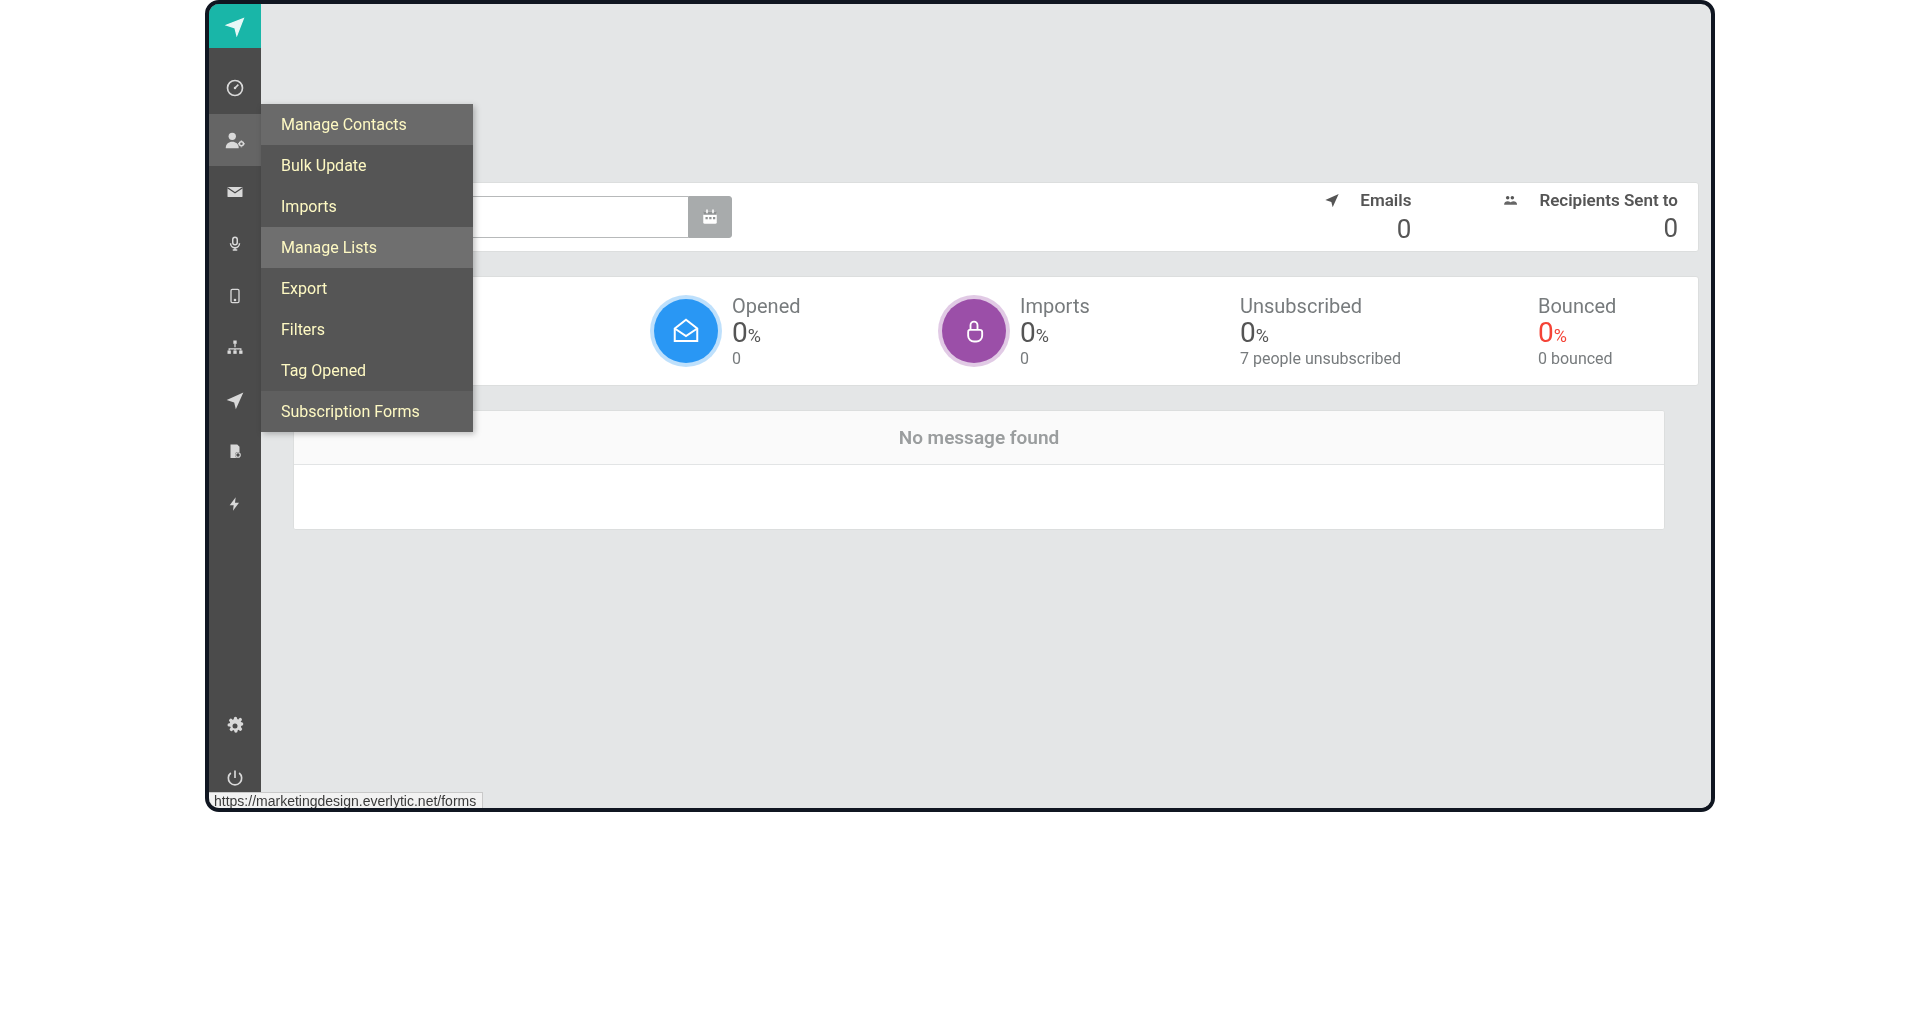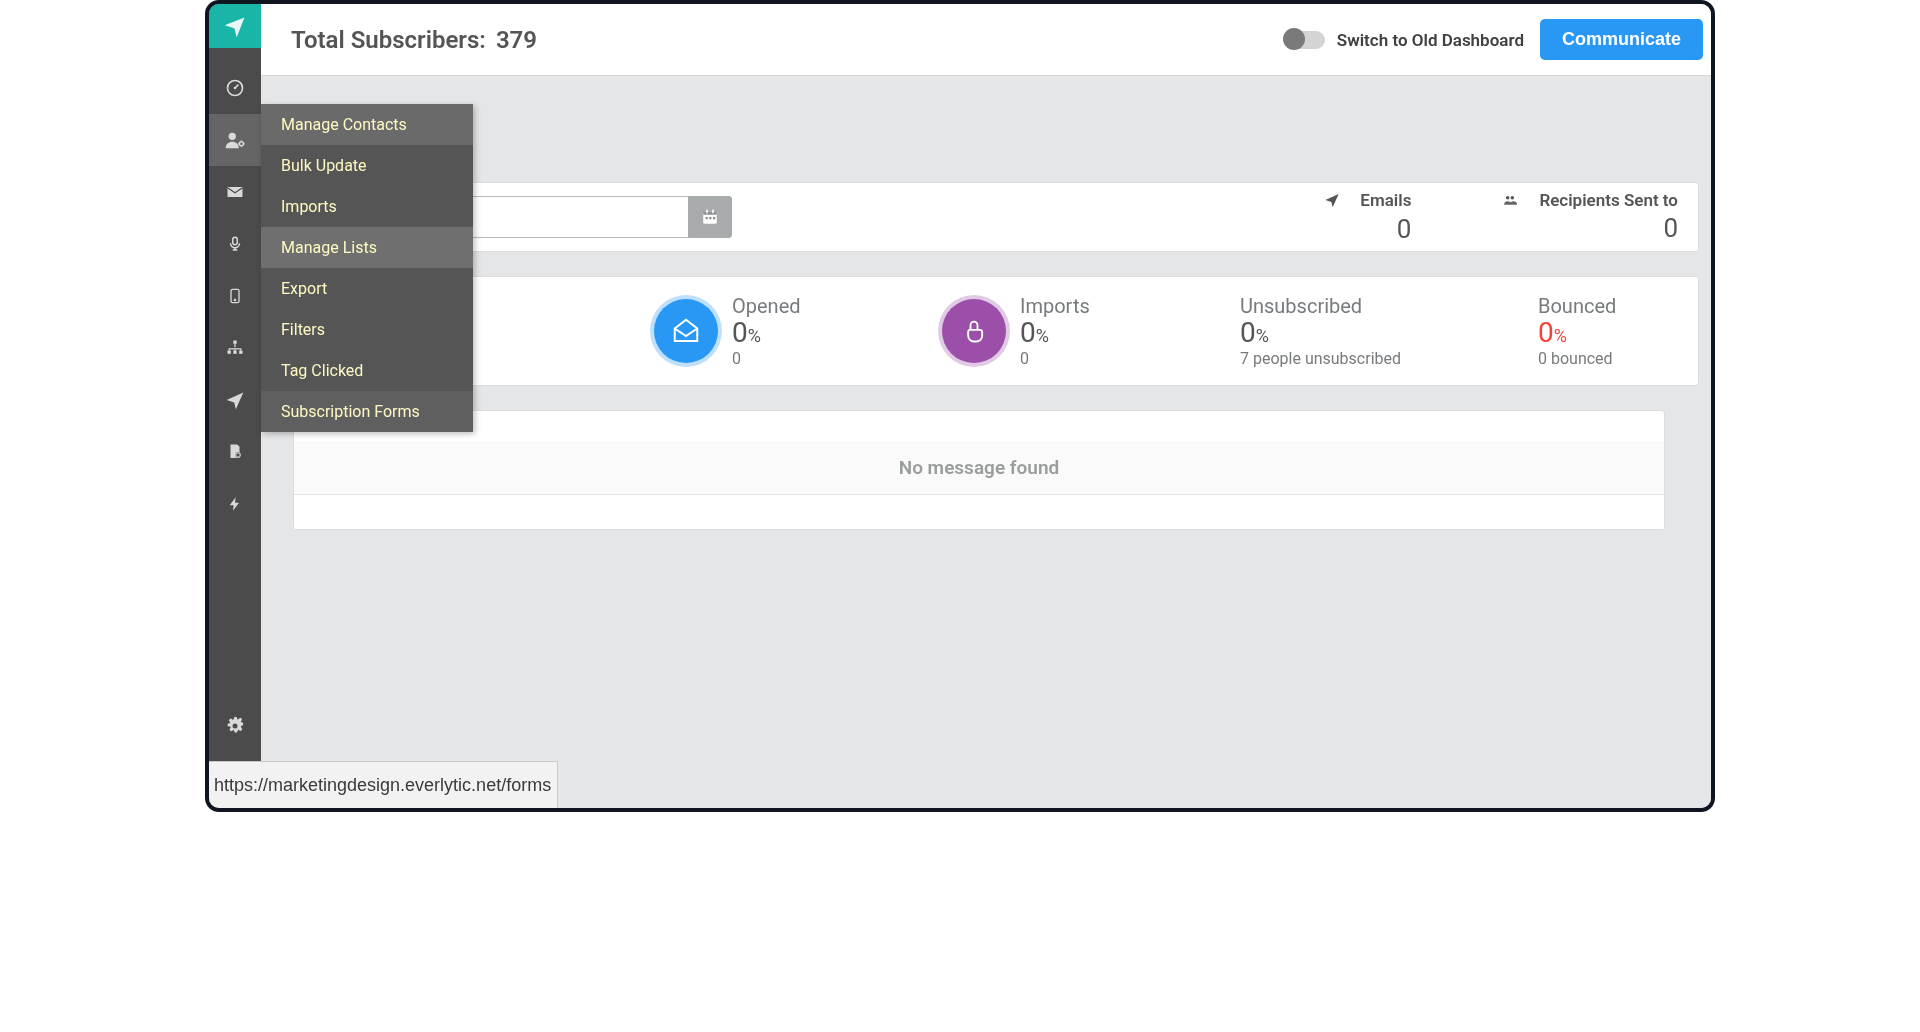--- a/index.html
+++ b/index.html
@@ -268,37 +268,36 @@
   .msg-head {
     height: 54px;
     display: flex;
     align-items: center;
     justify-content: center;
     color: #9a9d9e;
     font-size: 19px;
     font-weight: 600;
     border-bottom: 1px solid #e2e4e5;
     background: #fafafa;
-    margin-top: 30px;
   }
   .msg-body {
     height: 66px;
     background: #fff;
   }
 
   
   .status {
     position: absolute;
     left: -2px;
     bottom: -2px;
     background: #f2f2f2;
     border: 1px solid #c9c9c9;
     color: #3a3a3a;
-    font-size: 18px;
-    padding: 13px 6px;
+    font-size: 14px;
+    padding: 0 6px;
     font-family: Arial, sans-serif;
   }
 
   svg { display: block; }
 </style>
 </head>
 <body>
 
 <div class="frame">
 
@@ -386,36 +385,24 @@
     </div>
   </div>
 
   <div class="submenu">
     <div class="item hover1">Manage Contacts</div>
     <div class="item">Bulk Update</div>
     <div class="item">Imports</div>
     <div class="item hover2">Manage Lists</div>
     <div class="item">Export</div>
     <div class="item">Filters</div>
-    <div class="item">Tag Clicked</div>
+    <div class="item">Tag Opened</div>
     <div class="item hover3">Subscription Forms</div>
   </div>
 
-  <div class="topbar">
-    <span class="title-label">Total Subscribers:</span>
-    <span class="title-count">379</span>
-    <div class="spacer"></div>
-    <div class="toggle-wrap">
-      <div class="toggle">
-        <div class="knob"></div>
-      </div>
-      <span class="toggle-label">Switch to Old Dashboard</span>
-    </div>
-    <button class="communicate-btn">Communicate</button>
-  </div>
 
   <div class="main">
 
     <div class="row-card date-row">
       <div class="date-group">
         <input class="date-field" readonly="" value="5, 2023" style="">
         <div class="date-cal">
           <svg width="18" height="18" viewBox="0 0 24 24" fill="#fff">
               <rect x="3" y="5" width="18" height="16" rx="2" fill="#fff"></rect>
               <rect x="3" y="5" width="18" height="4" fill="#8e9192"></rect>

